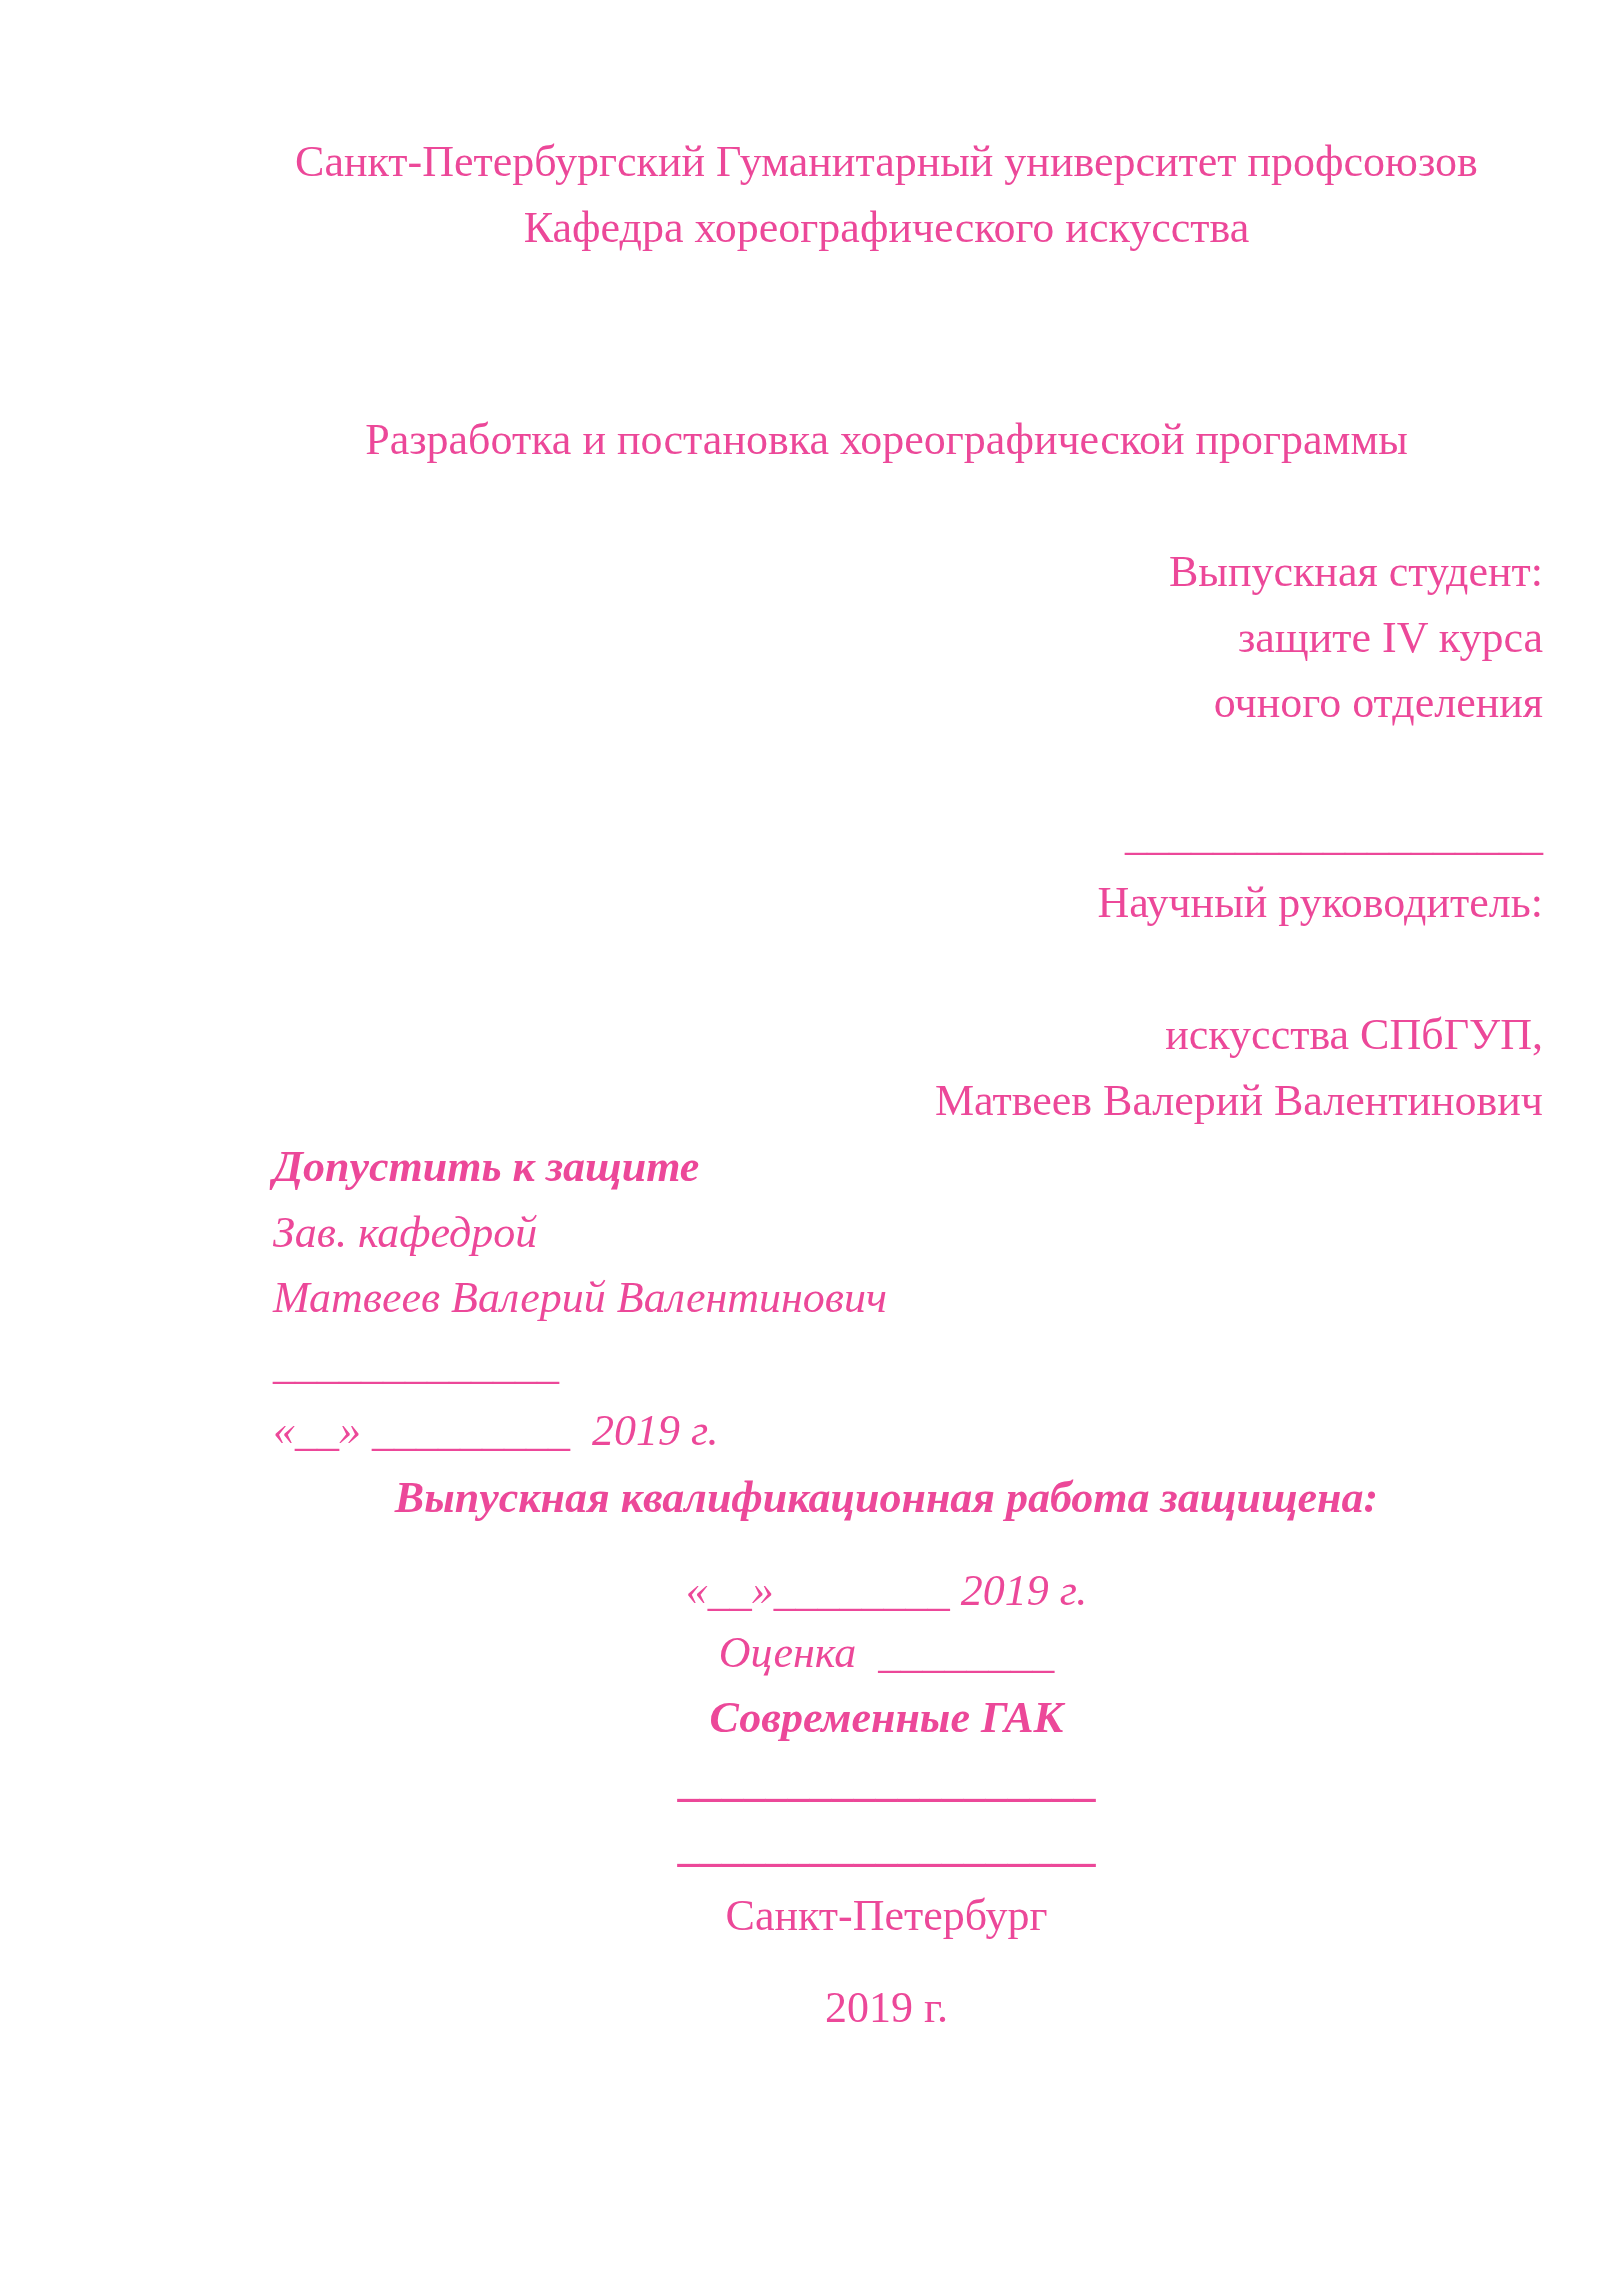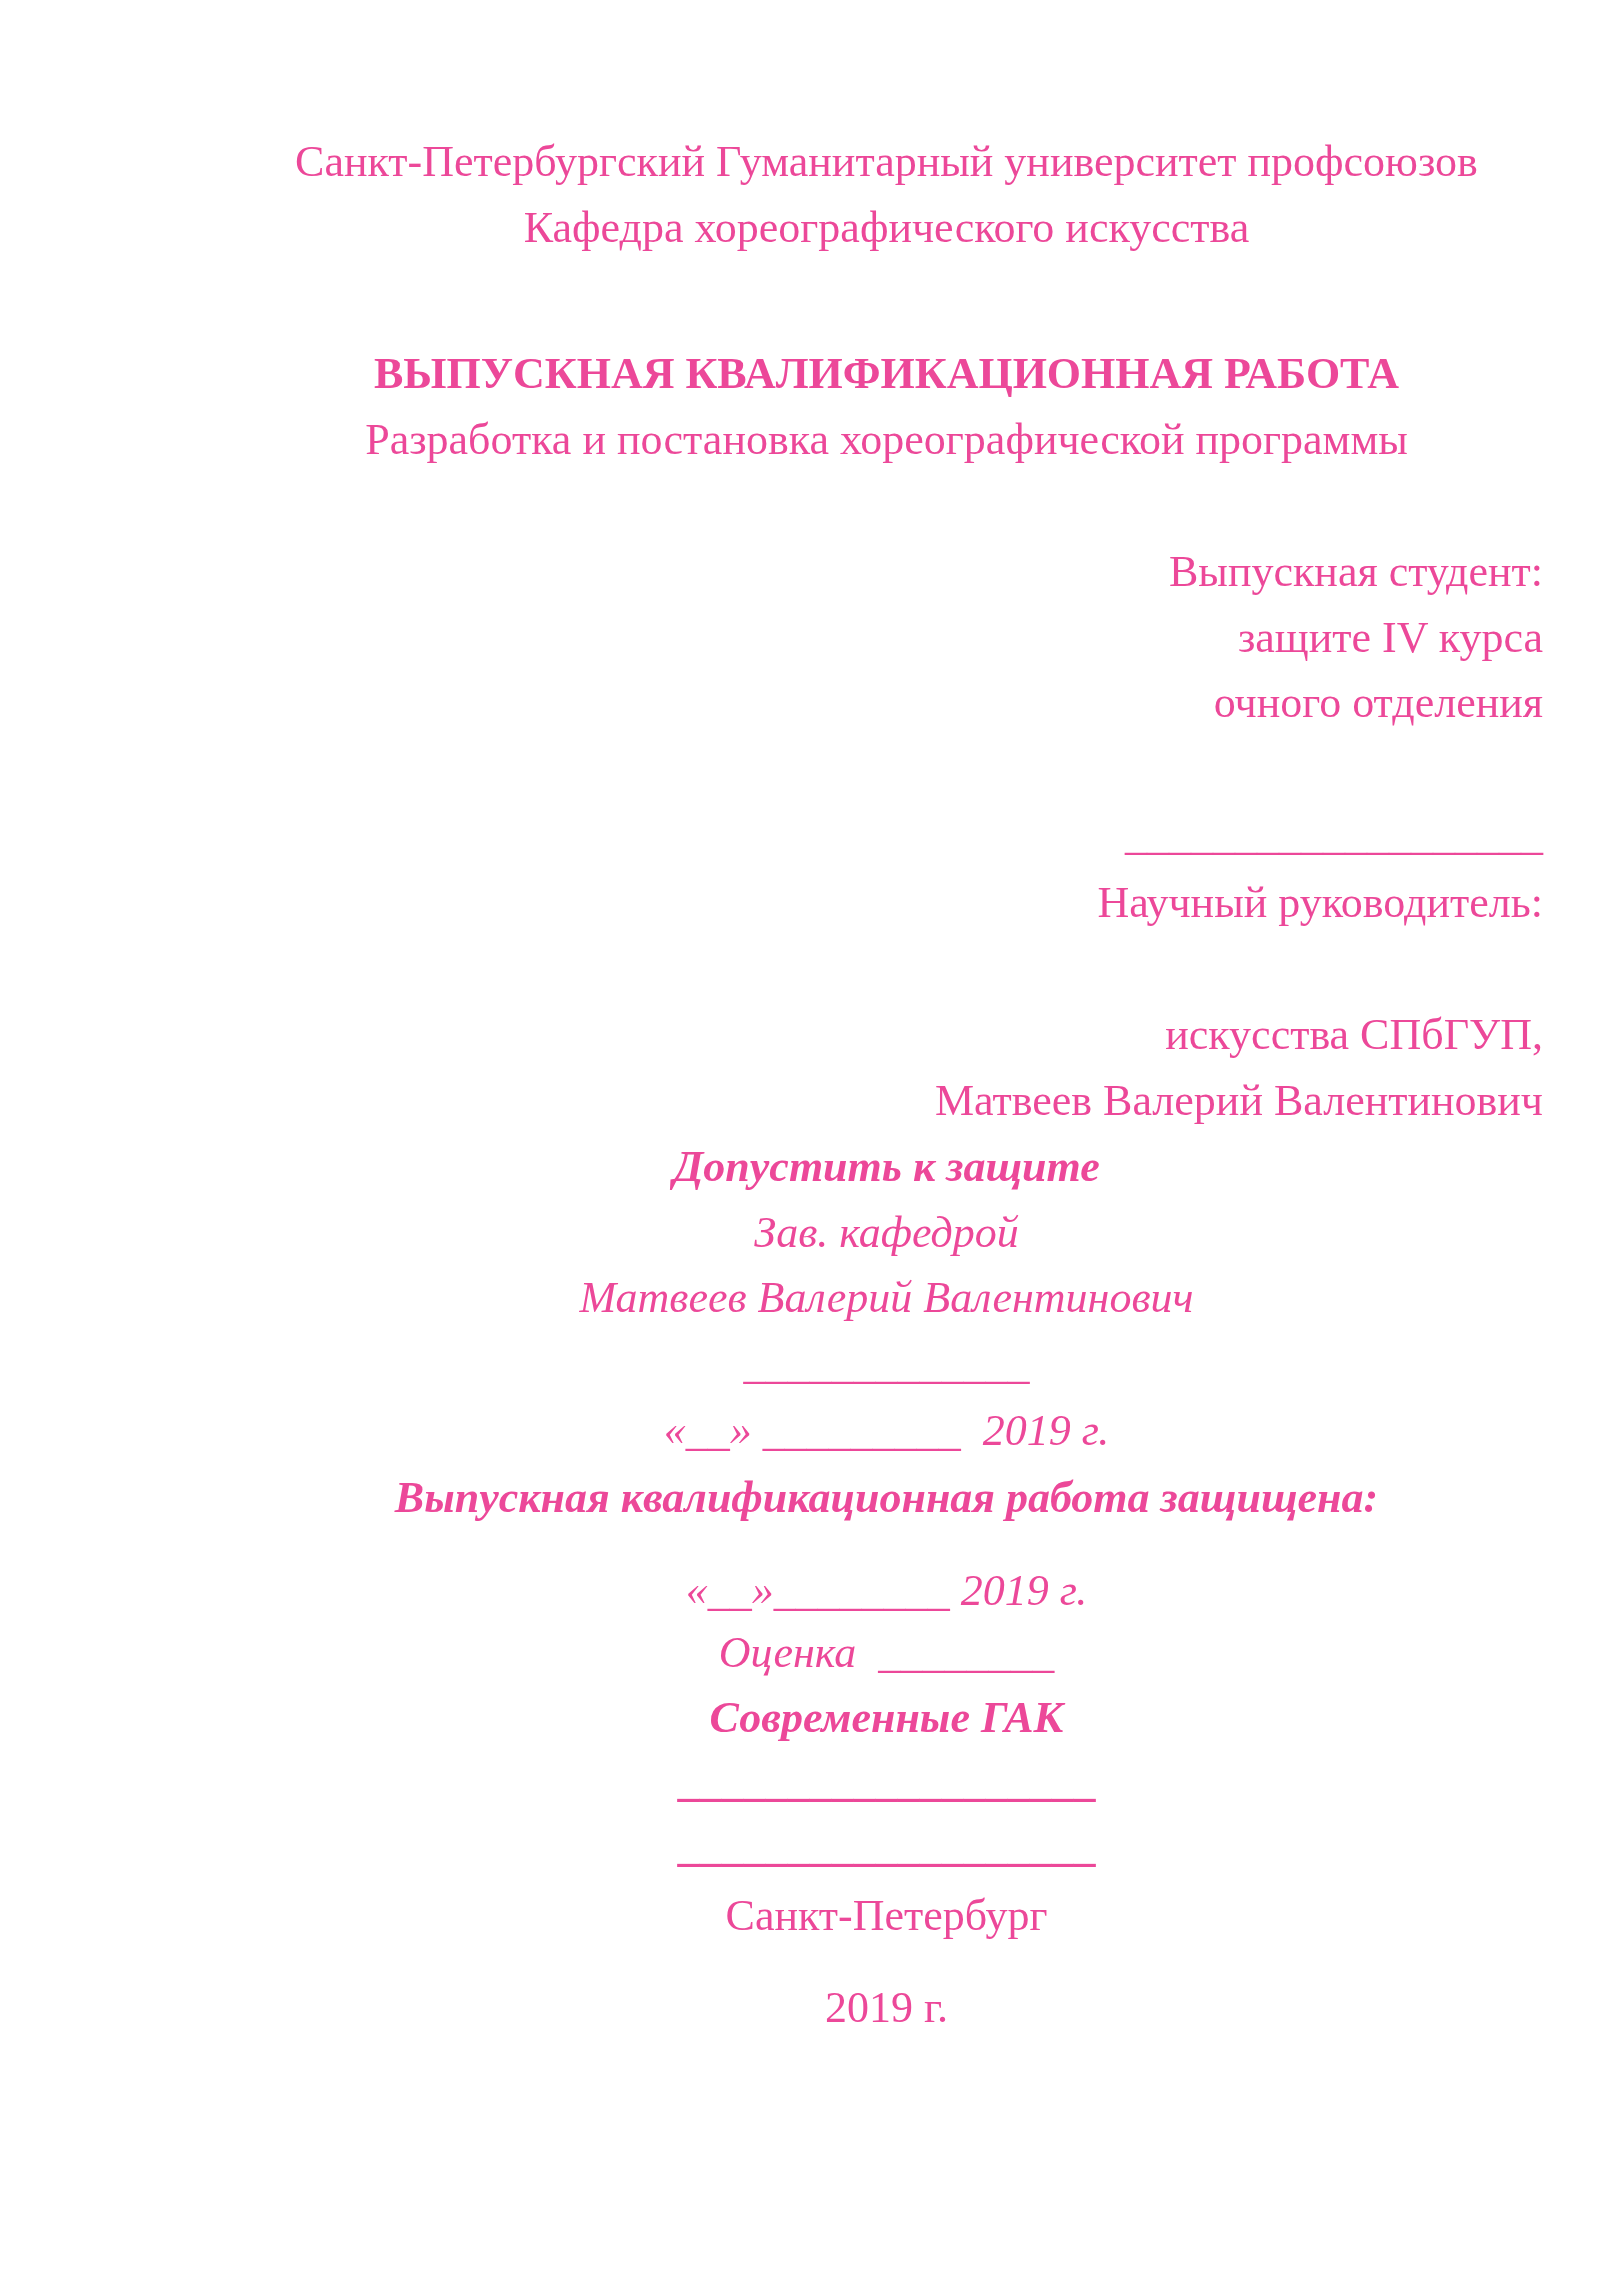--- a/index.html
+++ b/index.html
@@ -20,33 +20,32 @@
   .line {
     position: absolute;
     left: 230px;
     right: 80px;
     line-height: 44px;
     white-space: pre;
     color: #ec4899;
   }
   .center { text-align: center; }
   .right  { text-align: right; }
-  .left   { text-align: center; }
+  .left   { text-align: left; margin-left: 43px; }
   .bold   { font-weight: bold; }
   .italic { font-style: italic; }
 </style>
 </head>
 <body>
 
 <div class="page">
 
   <div class="line center" style="top:140px">Санкт-Петербургский Гуманитарный университет профсоюзов</div>
   <div class="line center" style="top:206px">Кафедра хореографического искусства</div>
 
-  <div class="line center bold" style="top:352px">ВЫПУСКНАЯ КВАЛИФИКАЦИОННАЯ РАБОТА</div>
   <div class="line center" style="top:418px">Разработка и постановка хореографической программы</div>
 
   <div class="line right" style="top:550px">Выпускная студент:</div>
   <div class="line right" style="top:616px">защите IV курса</div>
   <div class="line right" style="top:681px">очного отделения</div>
   <div class="line right" style="top:813px">___________________</div>
 
   <div class="line right" style="top:881px">Научный руководитель:</div>
   <div class="line right" style="top:1013px">искусства СПбГУП,</div>
   <div class="line right" style="top:1079px">Матвеев Валерий Валентинович</div>

